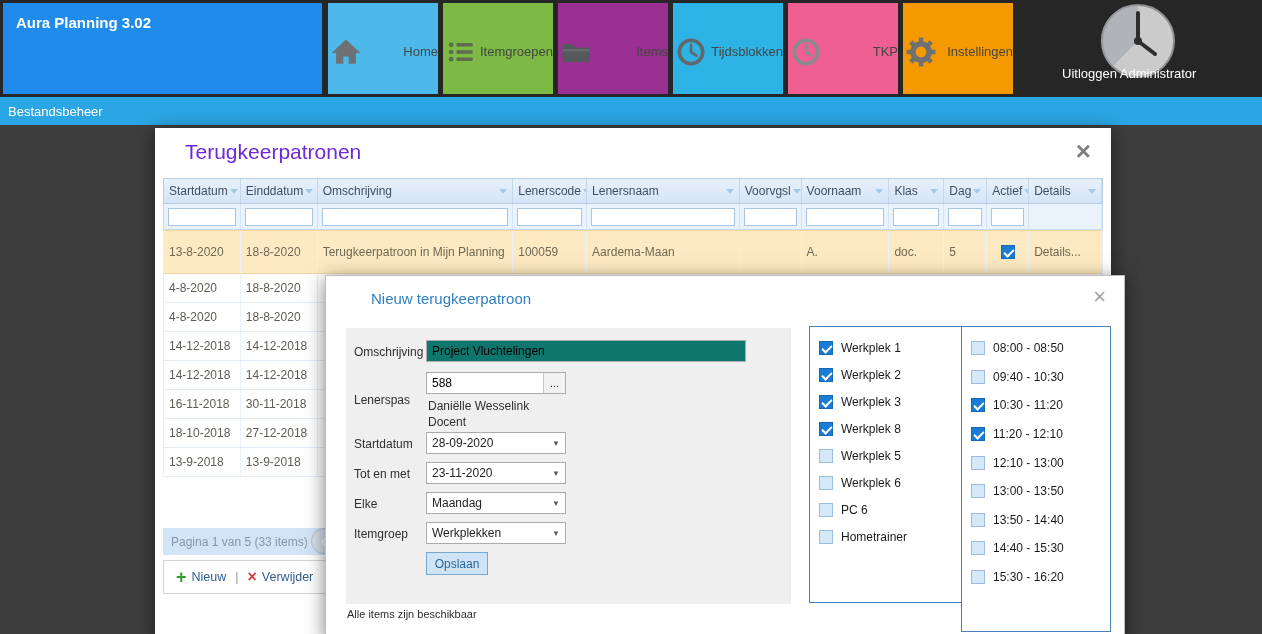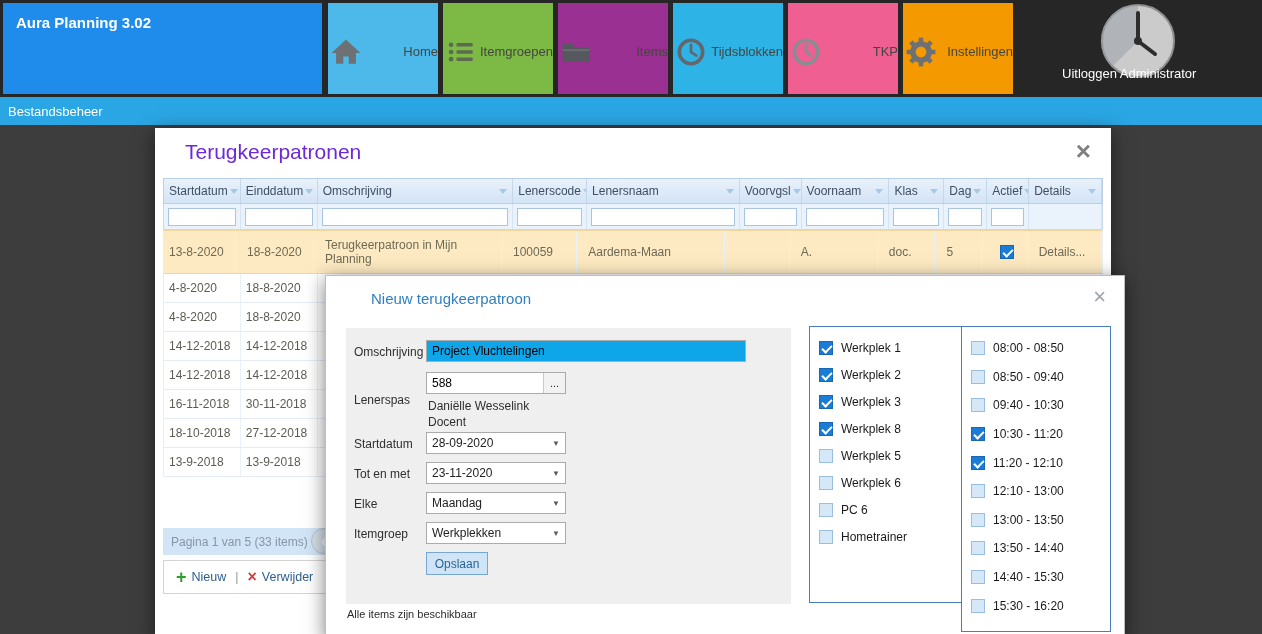--- a/index.html
+++ b/index.html
@@ -61,21 +61,21 @@
   }
   .filtericon { width:0; height:0; border-left:4px solid transparent; border-right:4px solid transparent; border-top:5px solid #a8c8e8; flex:0 0 auto; margin-left:2px; }
   .tfilter {
     display:flex; height:26px; background:#eaf3fc;
     border:1px solid #c8daee; border-top:none; align-items:center;
   }
   .fcell { padding:0 4px; border-right:1px solid #d5e4f4; height:100%; display:flex; align-items:center; }
   .fcell input { width:100%; height:18px; border:1px solid #a9c4de; font-size:11px; padding:0 3px; font-family:inherit; background:#fff; }
   .tbody { border-left:1px solid #e6eef8; border-right:1px solid #e6eef8; }
   .trow { display:flex; min-height:29px; background:#fff; border-bottom:1px solid #e3ecf6; cursor:pointer; }
-  .trow.selected { background:#fdeac2; border-top:1px solid #f2d6a0; border-bottom:1px solid #f2d6a0; min-height:44px;gap:6px; }
+  .trow.selected { background:#fdeac2; border-top:1px solid #f2d6a0; border-bottom:1px solid #f2d6a0; min-height:44px; }
   .tcell {
     padding:2px 5px; font-size:12px; color:#5c5c54;
     border-right:1px solid #e9f1f9; display:flex; align-items:center; overflow:hidden;
   }
   .trow.selected .tcell { color:#6e6a55; }
   .tcell.center { justify-content:center; }
 
   .pager {
     position:absolute; left:8px; top:400px; width:940px; height:27px;
     background:#d2e5f7; display:flex; align-items:center; padding-left:8px;
@@ -96,21 +96,21 @@
   .cross { color:#d23b3b; font-weight:bold; font-size:16px; line-height:14px; }
   .sep { color:#9a9a9a; }
 
   
   .newdlg { left:325px; top:275px; width:800px; height:365px; z-index:20; border:1px solid #bdbdbd; }
   .dlg-title { position:absolute; left:45px; top:14px; font-size:15px; font-weight:normal; color:#2f7fc1; }
   .close-x2 { position:absolute; right:18px; top:8px; font-size:22px; color:#9aa0a6; cursor:pointer; }
 
   .formpanel { position:absolute; left:20px; top:52px; width:445px; height:276px; background:#efefef; }
   .flabel { position:absolute; font-size:12px; color:#2f2f2f; }
-  .txt { position:absolute; height:22px; border:1px solid #abababa8; border:1px solid #ababab; font-size:12px; padding:0 5px; font-family:inherit; background:#0ea5e9; }
+  .txt { position:absolute; height:22px; border:1px solid #abababa8; border:1px solid #ababab; font-size:12px; padding:0 5px; font-family:inherit; background:#0f766e; }
   .lp-group { position:absolute; left:80px; top:44px; width:140px; height:22px; border:1px solid #ababab; background:#fff; display:flex; }
   .lp-group input { flex:1; border:none; font-size:12px; padding:0 5px; font-family:inherit; min-width:0; }
   .browse { width:22px; border:none; border-left:1px solid #c8c8c8; background:#f2f2f2; font-size:11px; line-height:10px; cursor:pointer; color:#333; }
   .lener-info { position:absolute; left:82px; top:70px; font-size:12px; color:#2f2f2f; line-height:16px; }
   .dd {
     position:absolute; left:80px; width:140px; height:22px; background:#fff;
     border:1px solid #ababab; display:flex; align-items:center; justify-content:space-between;
     padding:0 5px; font-size:12px; color:#222; cursor:pointer;
   }
   .dd-arrow { font-size:8px; color:#5a5a5a; }
@@ -524,24 +524,20 @@
         <span>Hometrainer</span>
       </li>
     </ul>
   <ul class="chklist time-list" id="timeList">
       <li class="chk-item">
         <span class="cb"></span>
         <span>08:00 - 08:50</span>
       </li>
       <li class="chk-item">
         <span class="cb"></span>
-        <span>08:50 - 09:40</span>
-      </li>
-      <li class="chk-item">
-        <span class="cb"></span>
         <span>09:40 - 10:30</span>
       </li>
       <li class="chk-item">
         <span class="cb checked"></span>
         <span>10:30 - 11:20</span>
       </li>
       <li class="chk-item">
         <span class="cb checked"></span>
         <span>11:20 - 12:10</span>
       </li>

